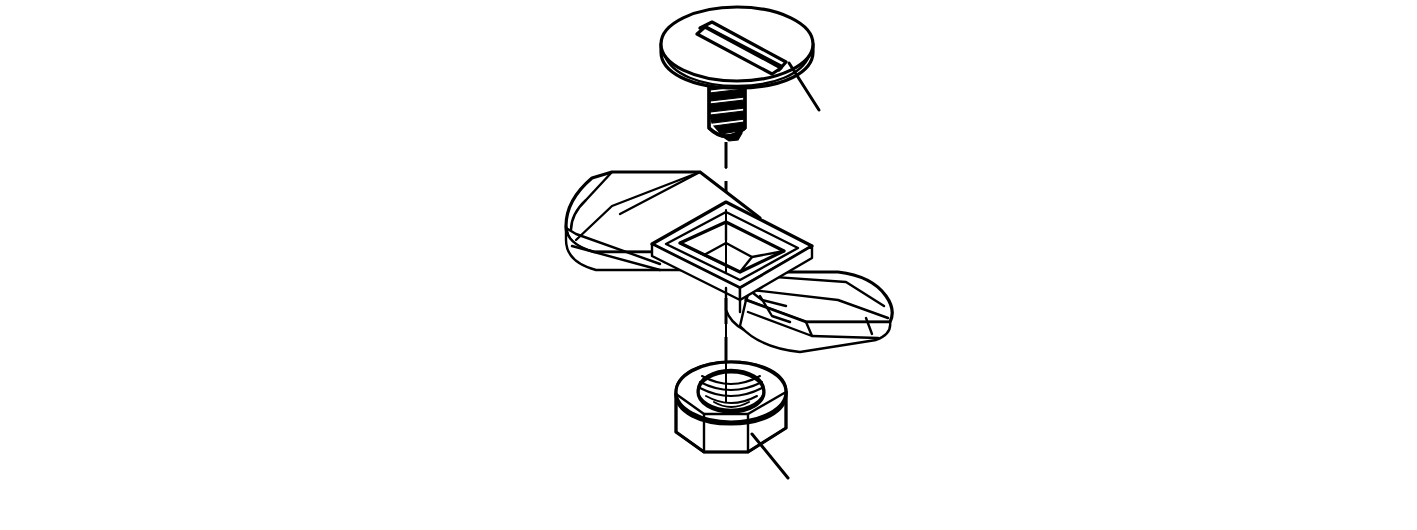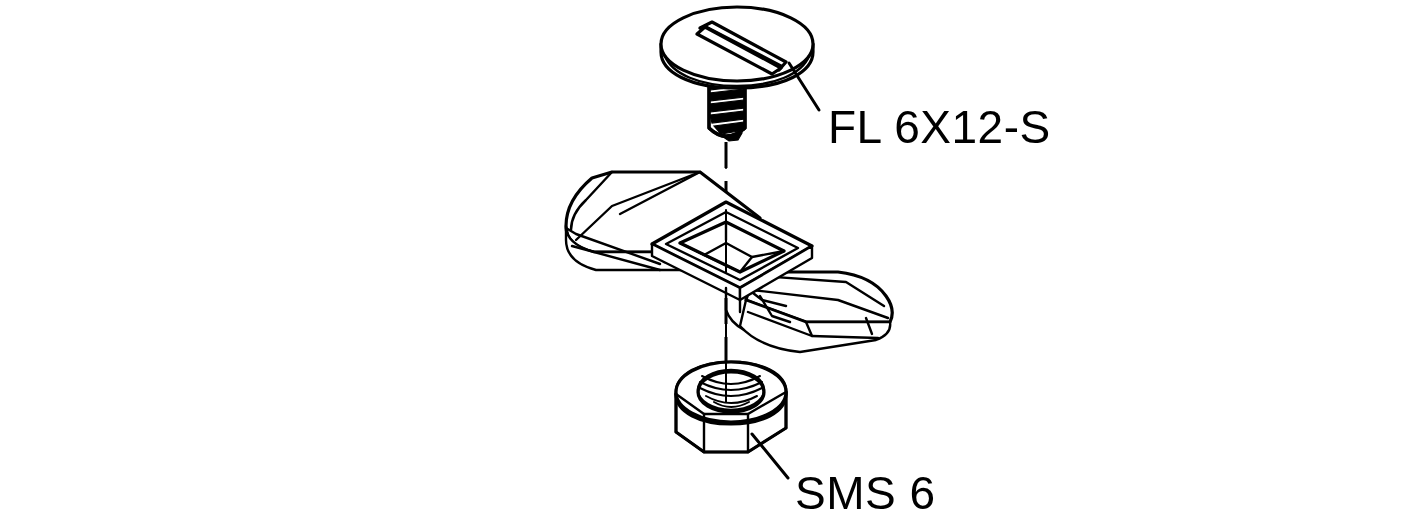--- a/index.html
+++ b/index.html
@@ -236,17 +236,15 @@
 
     <g>
       <path class="leader" d="M 789 63 L 819 110"></path>
     </g>
     <g>
       <path class="leader" d="M 752 434 L 788 478"></path>
     </g>
 
   </svg>
 
-  <div class="label" id="label-screw">FL 6X12-S</div>
-
-  <div class="label" id="label-nut">SMS 6</div>
+
 
 </div>
 
 </body></html>

